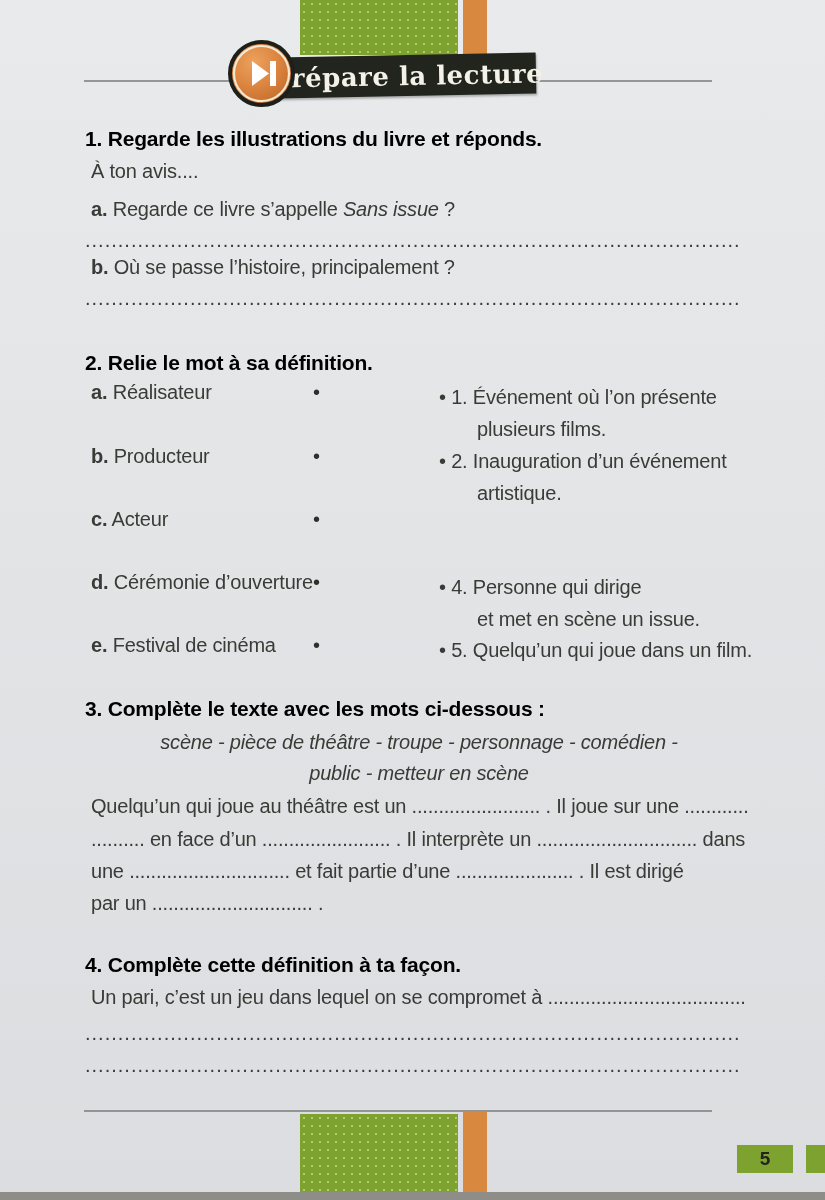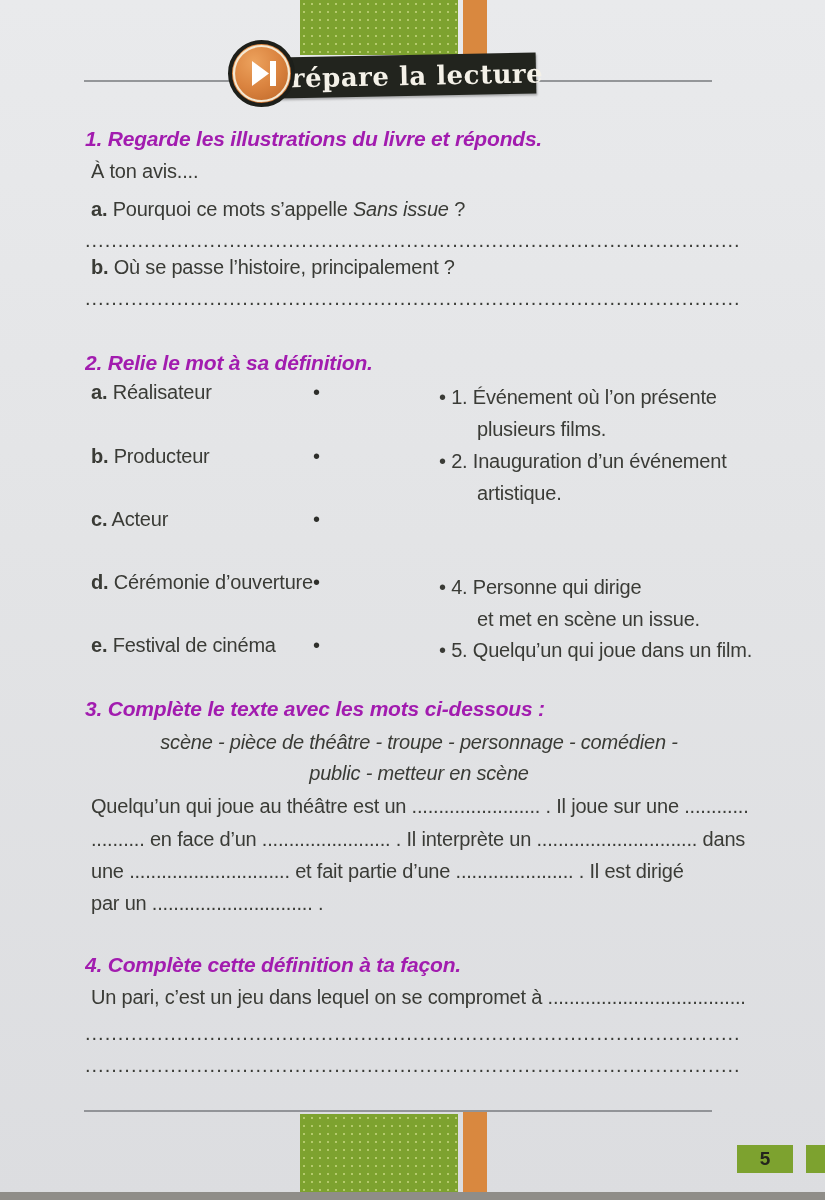--- a/index.html
+++ b/index.html
@@ -31,21 +31,21 @@
     background:#22241e;transform:rotate(-1.1deg);
     display:flex;align-items:center;justify-content:center;
     box-shadow:1px 2px 2px rgba(0,0,0,.25);
   }
   .banner-title{
     color:#f4f1e8;font-size:26px;font-weight:700;letter-spacing:.5px;
     font-family:"DejaVu Serif","Liberation Serif",serif;white-space:nowrap;
   }
   .badge{left:228px;top:40px;width:67px;height:67px;z-index:3;}
   
-  .h{font-size:21px;font-weight:700;color:#a21caf;letter-spacing:-.2px;white-space:nowrap;font-style:italic;}
+  .h{font-size:21px;font-weight:700;color:#000000;letter-spacing:-.2px;white-space:nowrap;}
   .t{font-size:20px;color:#3a3b36;letter-spacing:-.2px;white-space:nowrap;margin-left:6px;}
   .line{left:85px;width:656px;overflow:hidden;}
   .dotline{left:85px;width:656px;overflow:hidden;font-size:20px;color:#3a3b36;
     letter-spacing:1px;white-space:nowrap;}
   .lbl{font-weight:700;}
   .it{font-style:italic;text-align:center;}
   .center{text-align:center;}
   
   .m-row{left:85px;width:656px;height:64px;}
   .m-term{position:absolute;left:0;top:0;}
@@ -78,21 +78,21 @@
     </radialGradient>
   </defs>
   <circle cx="33.5" cy="33.5" r="31.5" fill="url(#og)" stroke="#1d1f1a" stroke-width="4"></circle>
   <circle cx="33.5" cy="33.5" r="27.5" fill="none" stroke="#f4e8d2" stroke-width="2.2"></circle>
   <polygon points="24,21 41,33.5 24,46" fill="#ffffff"></polygon>
   <rect x="42" y="21" width="6" height="25" fill="#ffffff"></rect>
 </svg>
 
 <div class="abs line h" style="top:127px">1. Regarde les illustrations du livre et réponds.</div>
 <div class="abs line t" style="top:160px">À ton avis....</div>
-<div class="abs line t" style="top:198px"><span class="lbl">a.</span><span> Pourquoi ce mots s’appelle </span><span class="it">Sans issue</span><span> ?</span></div>
+<div class="abs line t" style="top:198px"><span class="lbl">a.</span><span> Regarde ce livre s’appelle </span><span class="it">Sans issue</span><span> ?</span></div>
 <div class="abs dotline" style="top:229px">..............................................................................................................................................................</div>
 <div class="abs line t" style="top:256px"><span class="lbl">b.</span><span> Où se passe l’histoire, principalement ?</span></div>
 <div class="abs dotline" style="top:287px">..............................................................................................................................................................</div>
 
 <div class="abs line h" style="top:351px">2. Relie le mot à sa définition.</div>
 
 <div class="abs m-row" style="top:381px">
   <span class="m-term t"><span class="lbl">a.</span><span> Réalisateur</span></span>
   <span class="m-bullet-l">•</span>
   <div class="m-def"><span>•</span> <span>1.</span><span> Événement où l’on présente</span><br><span class="l2">plusieurs films.</span></div>

